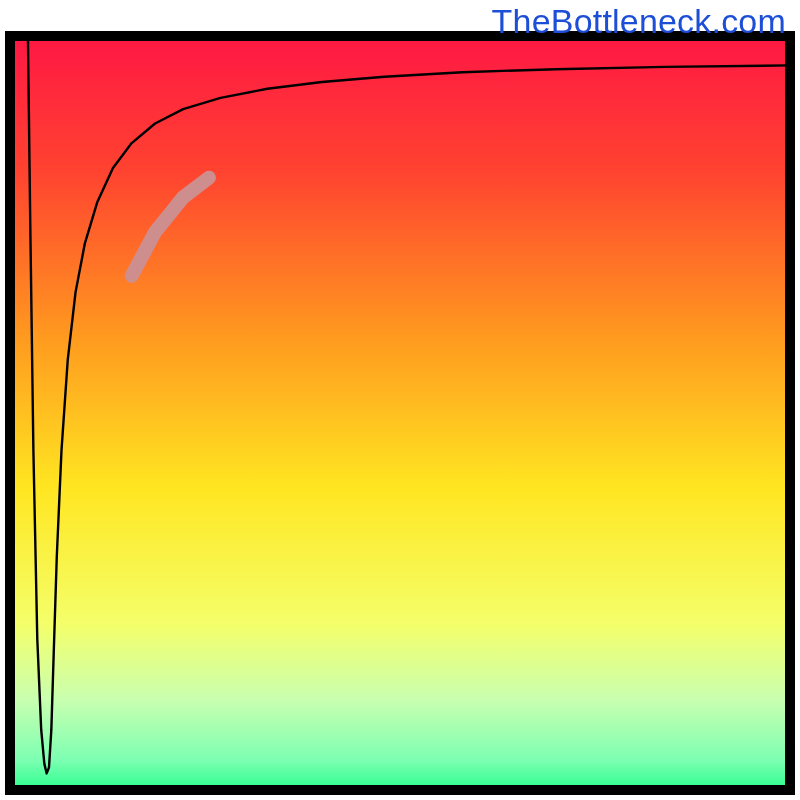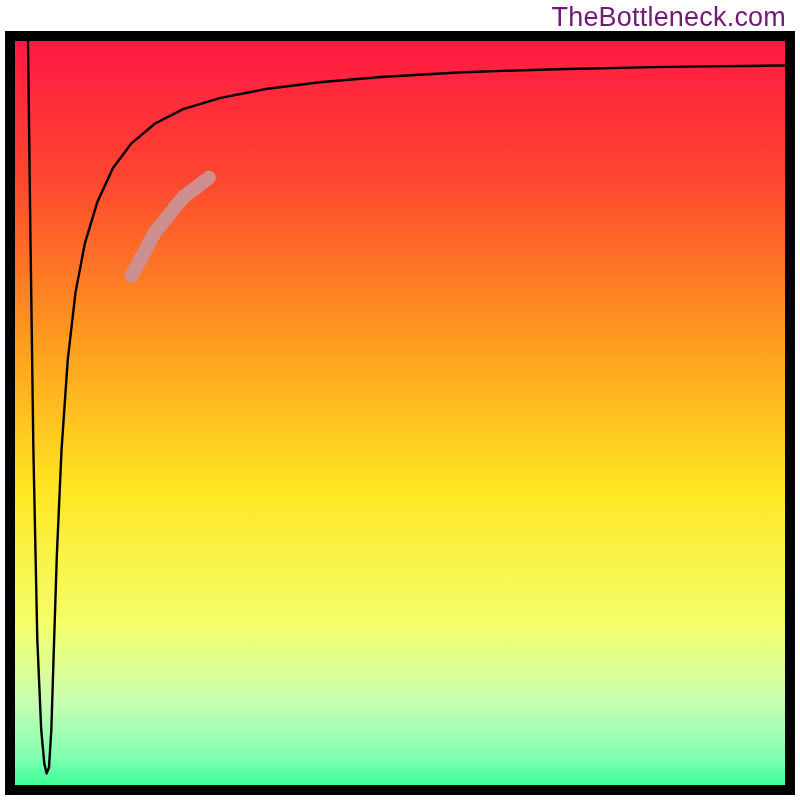--- a/index.html
+++ b/index.html
@@ -13,22 +13,22 @@
   }
   .frame {
     position: relative;
     width: 800px;
     height: 800px;
   }
   .watermark {
     position: absolute;
     top: 2px;
     right: 14px;
-    font-size: 27px;
-    color: #701a75;
+    font-size: 34px;
+    color: #1d4ed8;
     font-weight: 400;
     letter-spacing: 0.2px;
     z-index: 3;
   }
   svg.chart {
     position: absolute;
     left: 0;
     top: 0;
     width: 800px;
     height: 800px;

